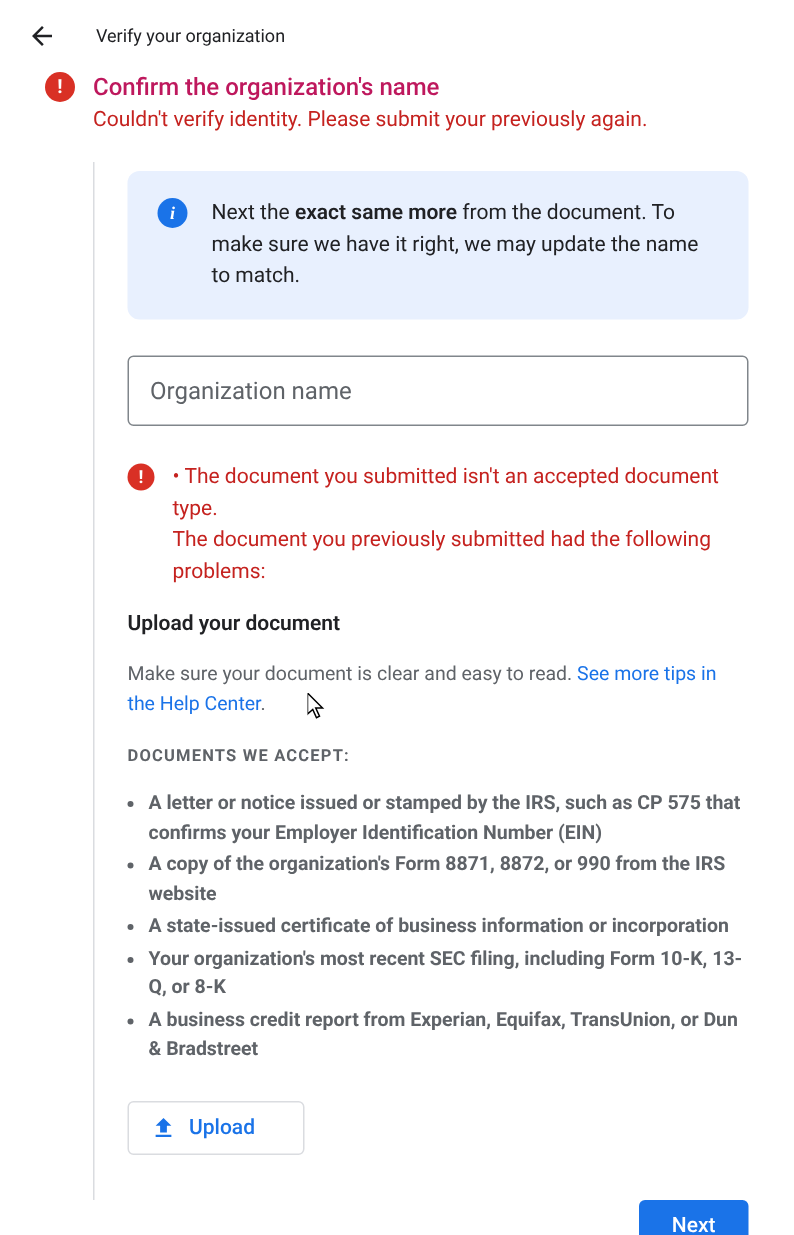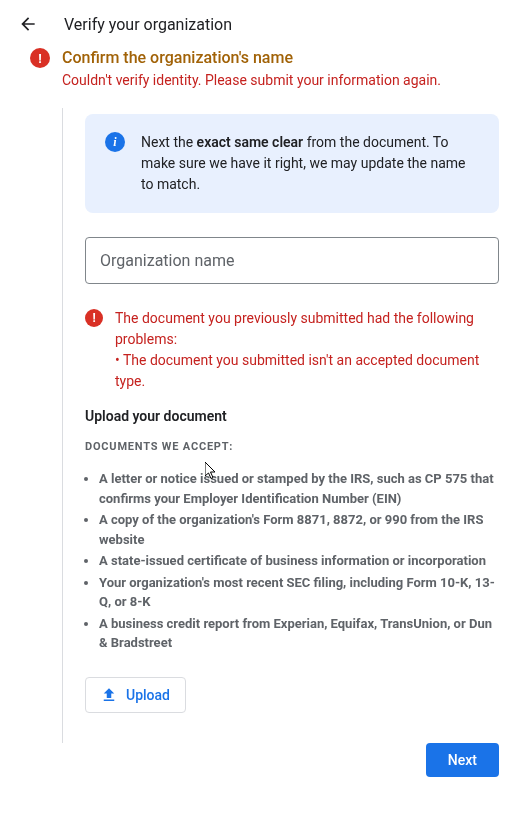--- a/index.html
+++ b/index.html
@@ -25,21 +25,21 @@
     .back-arrow {
       width: 24px;
       height: 24px;
       margin-right: 24px;
       cursor: pointer;
       display: flex;
       align-items: center;
       justify-content: center;
     }
     .header-title {
-      font-size: 16px;
+      font-size: 12px;
       font-weight: 400;
       color: #202124;
     }
     .step-section {
       padding-left: 30px;
       padding-right: 30px;
     }
     .step-header {
       display: flex;
       align-items: flex-start;
@@ -56,21 +56,21 @@
       justify-content: center;
       flex-shrink: 0;
       color: #fff;
       font-size: 13px;
       font-weight: bold;
       line-height: 1;
     }
     .step-title-error {
       font-size: 16px;
       font-weight: 500;
-      color: #a16207;
+      color: #be185d;
     }
     .step-subtitle {
       font-size: 14px;
       color: #c5221f;
       margin-left: 32px;
       margin-bottom: 20px;
     }
     .step-body {
       margin-left: 32px;
       border-left: 1px solid #dadce0;
@@ -183,21 +183,21 @@
     .docs-list li {
       font-size: 13px;
       color: #5f6368;
       line-height: 1.5;
       margin-bottom: 2px;
     }
     .upload-btn {
       display: inline-flex;
       align-items: center;
       gap: 8px;
-      padding: 8px 15px 8px 14px;
+      padding: 8px 32px 8px 14px;
       border: 1px solid #dadce0;
       border-radius: 4px;
       background: #fff;
       color: #1a73e8;
       font-size: 14px;
       font-weight: 500;
       cursor: pointer;
       font-family: inherit;
     }
     .upload-icon {
@@ -240,44 +240,47 @@
         </svg>
     </div>
     <div class="header-title">Verify your organization</div>
   </div>
 
   <div class="step-section">
     <div class="step-header">
       <div class="step-icon-error">!</div>
       <div class="step-title-error">Confirm the organization's name</div>
     </div>
-    <div class="step-subtitle">Couldn't verify identity. Please submit your information again.</div>
+    <div class="step-subtitle">Couldn't verify identity. Please submit your previously again.</div>
 
     <div class="step-body">
       <div class="info-box">
         <div class="info-icon">i</div>
         <div class="info-text">
-          <span>Next the </span><strong>exact same clear</strong><span> from the document. To make sure we have it right, we may update the name to match.</span>
+          <span>Next the </span><strong>exact same more</strong><span> from the document. To make sure we have it right, we may update the name to match.</span>
         </div>
       </div>
 
       <div class="input-wrapper">
         <input type="text" class="text-input" placeholder="Organization name" style="">
       </div>
 
       <div class="error-block">
         <div class="error-icon">!</div>
         <div class="error-text">
+          <div>• The document you submitted isn't an accepted document type.</div>
           <div>The document you previously submitted had the following problems:</div>
-          <div>• The document you submitted isn't an accepted document type.</div>
         </div>
       </div>
 
       <div class="upload-header">Upload your document</div>
 
+      <div class="upload-tip">
+        <span>Make sure your document is clear and easy to read. </span><a href="#"><span>See more tips in the Help Center</span></a>.
+      </div>
 
       <div class="docs-accept-header">DOCUMENTS WE ACCEPT:</div>
 
       <ul class="docs-list">
         <li>A letter or notice issued or stamped by the IRS, such as CP 575 that confirms your Employer Identification Number (EIN)</li>
         <li>A copy of the organization's Form 8871, 8872, or 990 from the IRS website</li>
         <li>A state-issued certificate of business information or incorporation</li>
         <li>Your organization's most recent SEC filing, including Form 10-K, 13-Q, or 8-K</li>
         <li>A business credit report from Experian, Equifax, TransUnion, or Dun &amp; Bradstreet</li>
       </ul>

